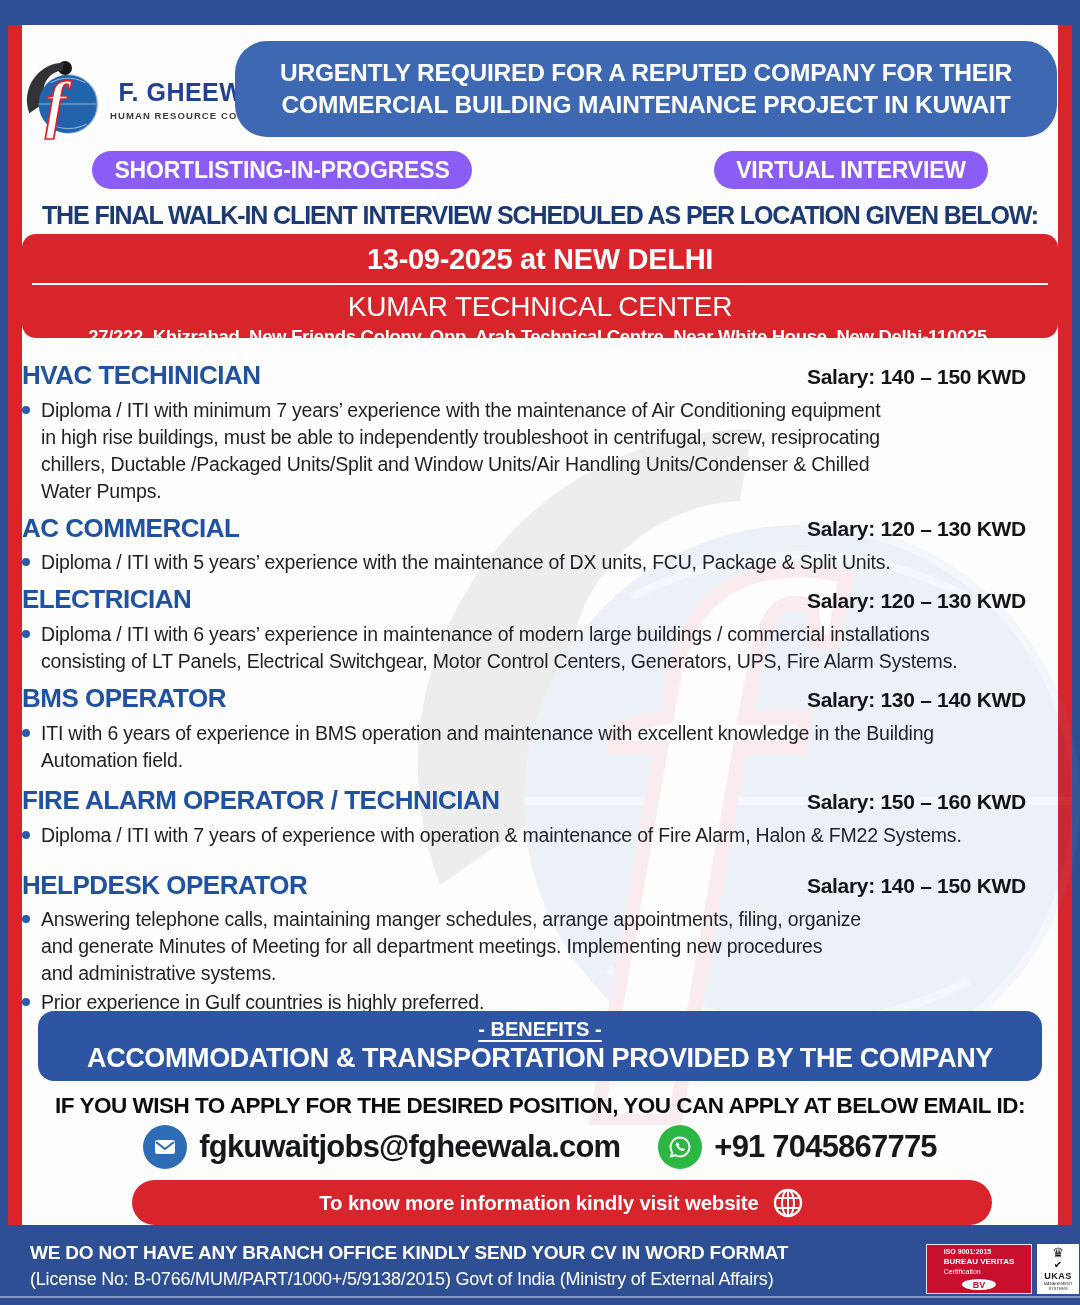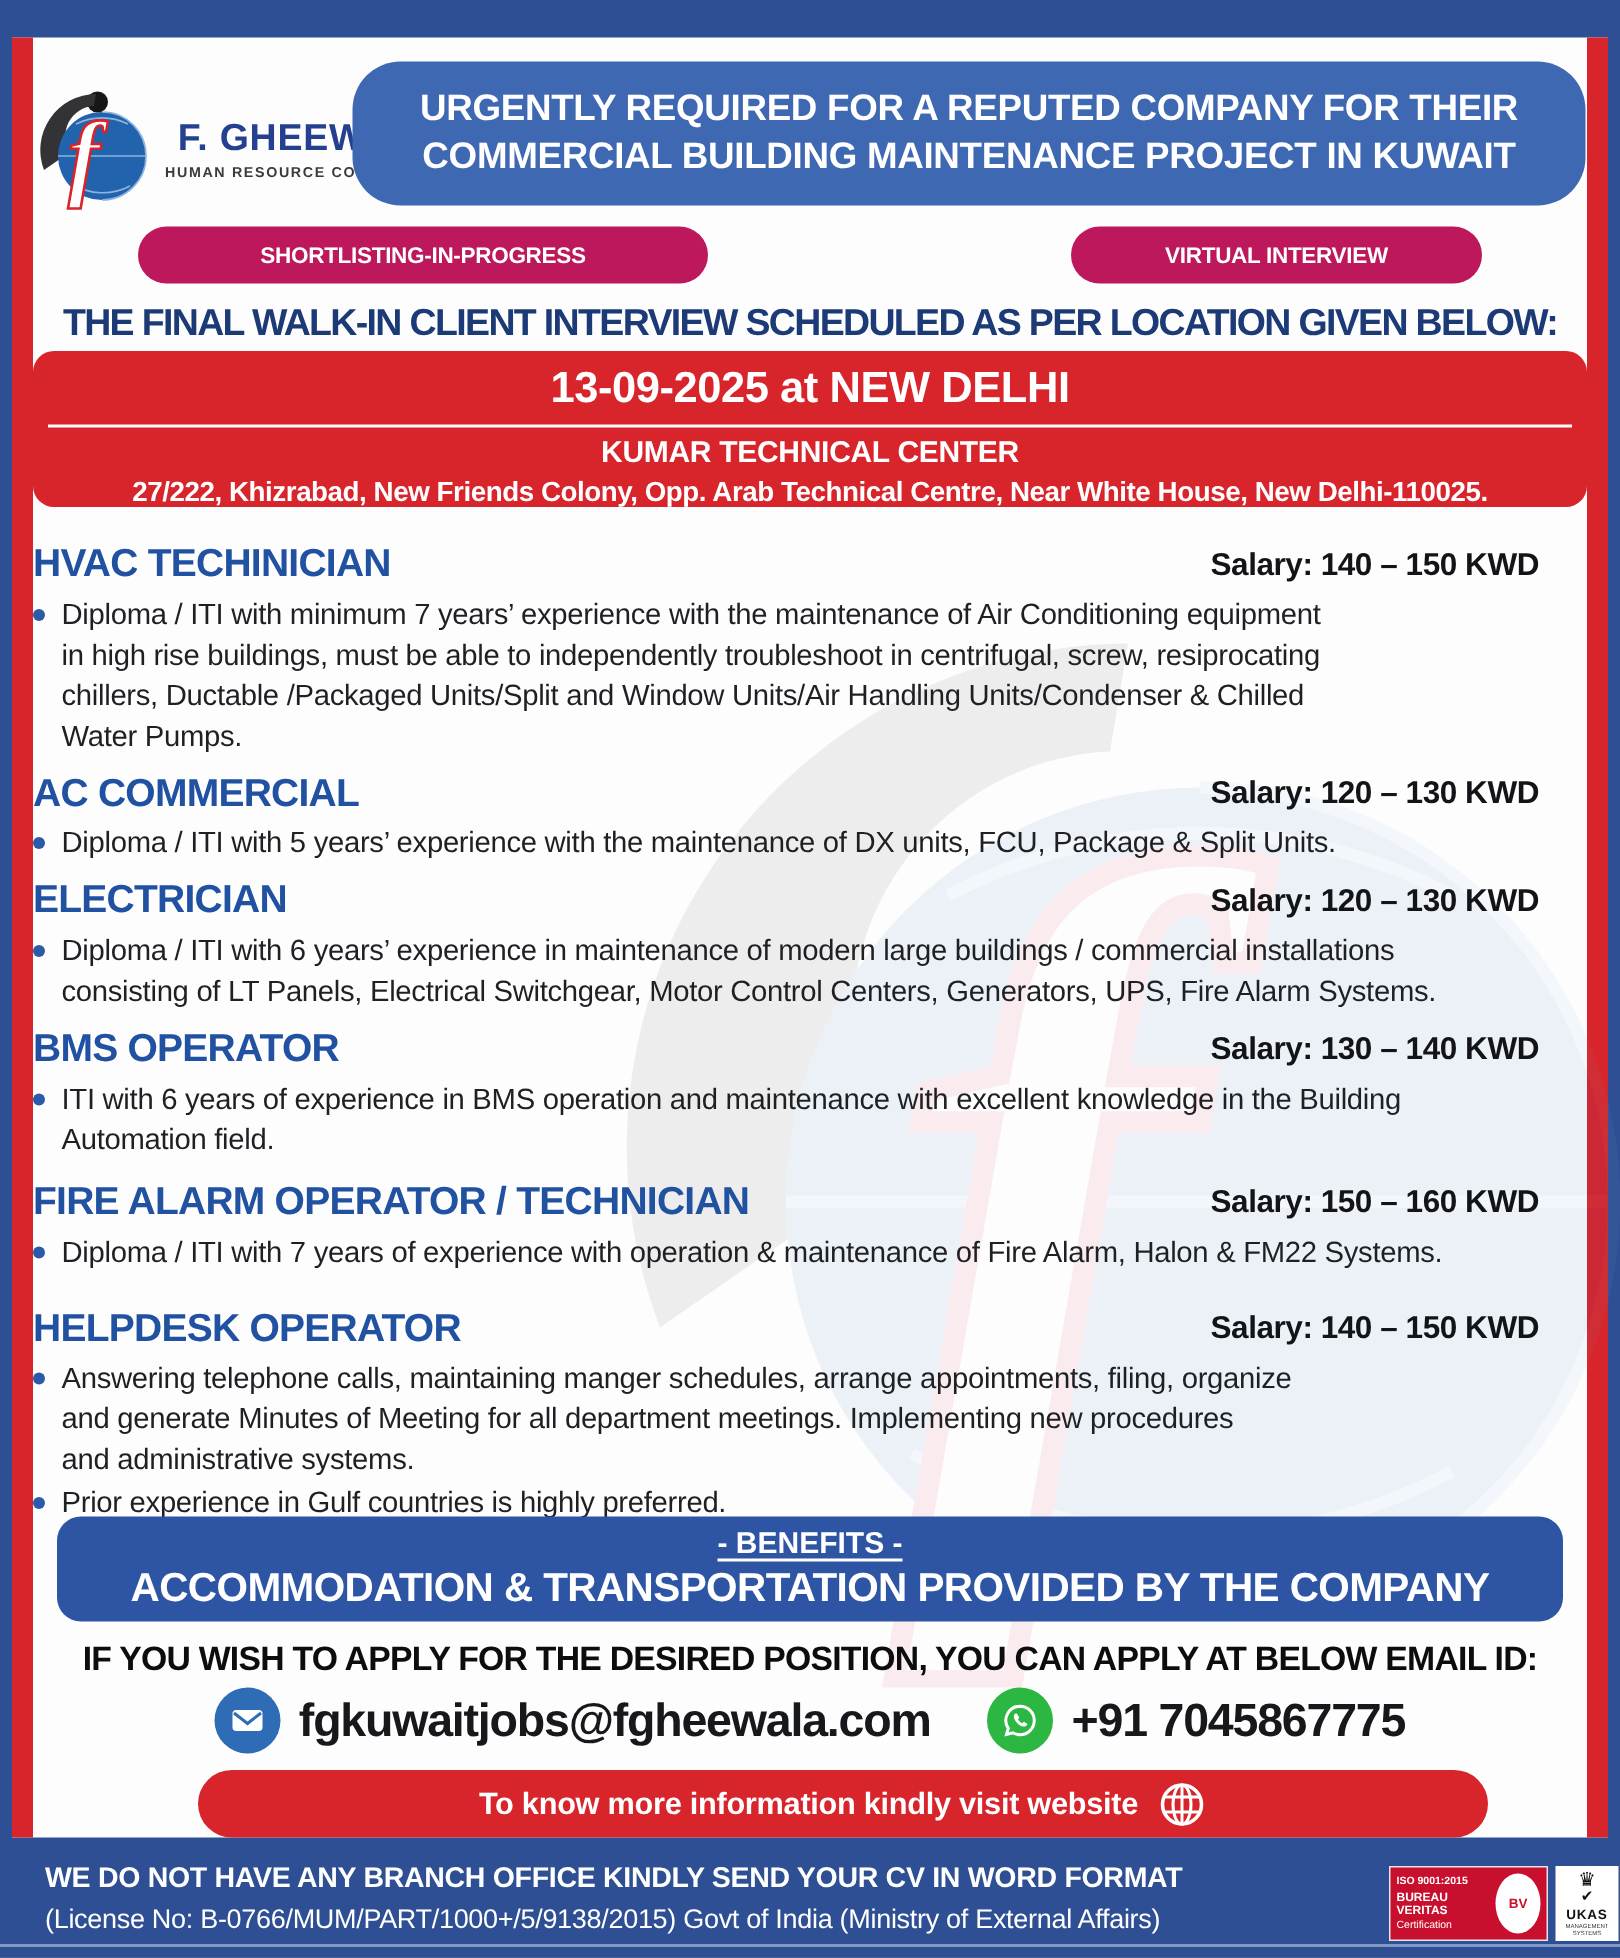--- a/index.html
+++ b/index.html
@@ -29,39 +29,39 @@
 
   
   .headerbox{
     position:absolute;left:213px;top:16px;width:822px;height:96px;
     background:#3e68b2;border-radius:32px;color:#fff;
     display:flex;flex-direction:column;justify-content:center;align-items:center;
     font-weight:bold;font-size:24.5px;letter-spacing:-0.2px;line-height:1.32;text-align:center;
   }
 
   .pill{
-    position:absolute;top:126px;height:38px;background:#be185d;border-radius:19px;
-    color:#fff;font-weight:bold;font-size:15px;letter-spacing:-0.2px;
+    position:absolute;top:126px;height:38px;background:#8b5cf6;border-radius:19px;
+    color:#fff;font-weight:bold;font-size:23px;letter-spacing:-0.2px;
     display:flex;align-items:center;justify-content:center;
   }
   .pill.shortlist{left:70px;width:380px;}
   .pill.virtual{left:692px;width:274px;}
 
   .walkin{
     position:absolute;left:0;top:176px;width:100%;text-align:center;
     color:#1c3a75;font-weight:bold;font-size:25px;letter-spacing:-1.1px;
   }
 
   .redbanner{
     position:absolute;left:0px;top:209px;width:1036px;height:104px;
     background:#d8242b;border-radius:14px;color:#fff;text-align:center;
   }
   .redbanner .date{font-size:29px;font-weight:bold;margin-top:9px;letter-spacing:-0.3px;}
   .redbanner .rule{height:2px;background:#fff;margin:7px 10px 6px 10px;}
-  .redbanner .venue{font-size:20px;font-weight:bold;letter-spacing:-0.2px;}
+  .redbanner .venue{font-size:28px;font-weight:normal;letter-spacing:-0.2px;}
   .redbanner .addr{font-size:18.5px;font-weight:bold;letter-spacing:-0.3px;margin-top:3px;}
 
   .jobs{position:absolute;left:0;top:336px;width:1004px;}
   .job{margin-bottom:9px;}
   .job-head{display:flex;justify-content:space-between;align-items:flex-end;}
   .job-title{color:#2151a1;font-size:26px;font-weight:bold;letter-spacing:-0.5px;line-height:1.15;}
   .job-salary{color:#131417;font-size:21px;font-weight:bold;letter-spacing:-0.3px;padding-bottom:2px;}
   .job ul{list-style:none;margin:6px 0 0 0;padding:0;}
   .job li{display:flex;gap:11px;margin-bottom:2px;}
   .dot{flex:0 0 auto;width:8px;height:8px;border-radius:50%;background:#2a5aa8;margin-top:9px;}
@@ -92,21 +92,21 @@
     position:absolute;left:110px;top:1155px;width:860px;height:45px;background:#d8242b;border-radius:23px;
     display:flex;align-items:center;justify-content:center;gap:12px;color:#fff;font-weight:bold;
   }
   .webpill .wlabel{font-size:20.5px;letter-spacing:-0.2px;}
   .webpill .wurl{font-size:20.5px;letter-spacing:-0.2px;}
 
   .footer-text{position:absolute;left:30px;top:1240px;color:#fff;}
   .footer-text .f1{font-size:19px;font-weight:bold;letter-spacing:-0.2px;line-height:1.35;}
   .footer-text .f2{font-size:18px;letter-spacing:-0.2px;line-height:1.45;}
   .badges{position:absolute;left:926px;top:1244px;display:flex;gap:5px;}
-  .bv{width:106px;height:50px;background:#c8102e;border:1px solid #e5e5e5;display:flex;align-items:center;padding:3px 4px;gap:4px;}
+  .bv{width:106px;height:50px;background:#c8102e;border:1px solid #e5e5e5;display:flex;align-items:center;padding:3px 4px;gap:4px;flex-direction:column;}
   .bv .bvtxt{display:flex;flex-direction:column;gap:2px;}
   .bv .t1{font-size:7px;color:#fff;font-weight:bold;}
   .bv .t2{font-size:8px;color:#fff;font-weight:bold;}
   .bv .t3{font-size:7px;color:#fff;}
   .bv .seal{width:34px;height:40px;border-radius:50%;background:#fff;display:flex;align-items:center;justify-content:center;font-size:9px;font-weight:bold;color:#c8102e;}
   .ukas{width:42px;height:50px;background:#fff;display:flex;flex-direction:column;align-items:center;justify-content:center;gap:1px;}
   .ukas .crown{font-size:13px;line-height:1;color:#111;}
   .ukas .utxt{font-size:9px;font-weight:bold;color:#111;letter-spacing:0.5px;}
   .ukas .usub{font-size:4px;color:#333;line-height:1.2;text-align:center;}
   .bottomline{position:absolute;left:0;top:1296px;width:100%;height:2px;background:rgba(200,212,235,0.55);}

